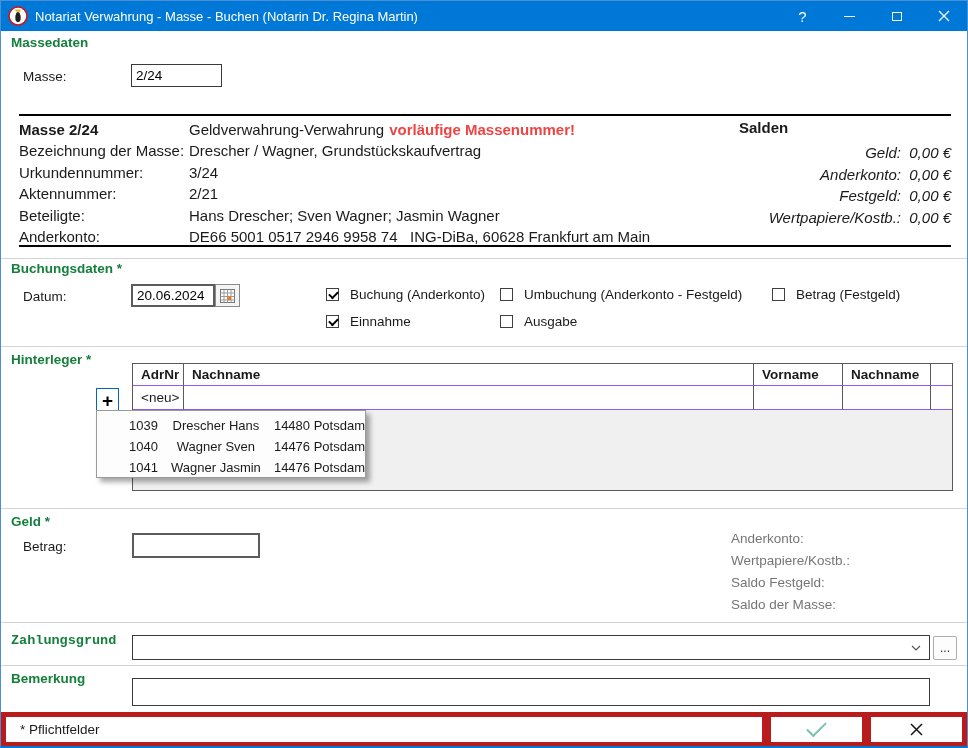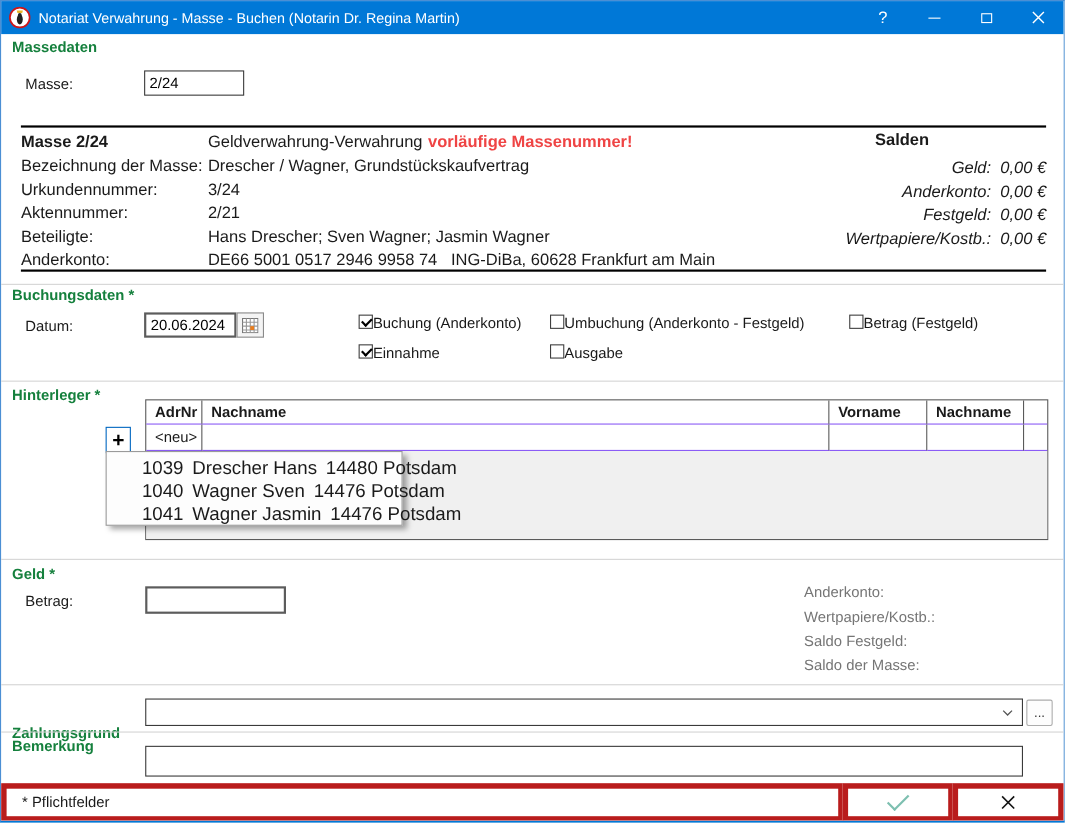--- a/index.html
+++ b/index.html
@@ -22,47 +22,47 @@
   .sep{position:absolute;left:0;right:0;height:1px;background:#d4d4d4;}
   
   .info-panel{position:absolute;left:18px;top:113px;width:932px;height:129px;
     border-top:2px solid #000;border-bottom:2px solid #000;font-size:15px;}
   .info-row{position:absolute;left:0;height:21px;display:flex;align-items:center;white-space:nowrap;}
   .info-label{width:170px;flex:none;}
   .info-value{white-space:pre;}
   .bold{font-weight:bold;}
   .warn{color:#ef4444;font-weight:bold;margin-left:5px;}
   .salden{position:absolute;right:0;top:0;width:212px;height:129px;}
-  .salden-title{position:absolute;top:3px;left:0;width:162px;text-align:center;font-weight:bold;}
+  .salden-title{position:absolute;top:3px;left:0;width:162px;font-weight:bold;}
   .salden-row{position:absolute;right:0;height:21px;display:flex;align-items:flex-end;font-style:italic;}
   .s-label{width:162px;text-align:right;}
   .s-val{width:50px;text-align:right;}
   
-  .cb{position:absolute;display:flex;gap:0;font-size:13.5px;height:16px;white-space:nowrap;}
+  .cb{position:absolute;display:flex;align-items:center;gap:11px;font-size:13.5px;height:16px;white-space:nowrap;}
   .cb-box{width:13px;height:13px;box-sizing:border-box;border:1px solid #3f3f3f;background:#fff;position:relative;flex:none;}
   .cb-box.checked::after{content:"";position:absolute;left:1.5px;top:2px;width:7px;height:4px;
     border-left:2px solid #000;border-bottom:2px solid #000;transform:rotate(-45deg);}
   
   .cal-btn{position:absolute;left:214px;top:283px;width:25px;height:23px;box-sizing:border-box;
     border:1px solid #8a8a8a;background:#f4f4f4;display:flex;align-items:center;justify-content:center;}
   
   .htable{position:absolute;left:131px;top:362px;width:821px;height:128px;box-sizing:border-box;
     border:1px solid #5a5a5a;display:grid;grid-template-columns:51px 570px 89px 88px 1fr;
     grid-template-rows:22px 24px 1fr;background:#fff;font-size:13.5px;}
   .th,.td{border-right:1px solid #5a5a5a;border-bottom:1px solid #8b5cf6;display:flex;align-items:center;
     padding-left:8px;box-sizing:border-box;overflow:hidden;white-space:nowrap;}
   .th{font-weight:bold;}
   .nbr{border-right:none;}
   .tbody-fill{grid-column:1/-1;background:#f0f0f0;}
   .plus-btn{position:absolute;left:95px;top:387px;width:23px;height:24px;box-sizing:border-box;
     border:1px solid #0067c0;background:#fff;display:flex;align-items:center;justify-content:center;
     font-size:19px;font-weight:bold;color:#000;line-height:1;}
   .dropdown{position:absolute;left:95px;top:409px;width:270px;height:68px;box-sizing:border-box;
     background:#fdfdfd;border:1px solid #9a9a9a;box-shadow:4px 4px 5px rgba(0,0,0,.35);padding-top:4px;z-index:5;}
-  .dd-item{height:21px;display:flex;align-items:center;padding-left:32px;gap:8px;font-size:17px;white-space:nowrap;justify-content:space-between;}
+  .dd-item{height:21px;display:flex;align-items:center;padding-left:32px;gap:8px;font-size:13px;white-space:nowrap;justify-content:space-between;}
   
   .glabel{position:absolute;left:730px;color:#757575;font-size:13.5px;white-space:nowrap;}
   
   .combo{position:absolute;left:131px;top:634px;width:798px;height:25px;box-sizing:border-box;border:1px solid #3a3a3a;
     background:#fff;display:flex;align-items:center;}
   .combo-text{flex:1;padding-left:5px;font-size:13.5px;}
   .chev{margin-right:8px;flex:none;}
   .dots-btn{position:absolute;left:932px;top:635px;width:24px;height:24px;box-sizing:border-box;border:1px solid #acacac;
     background:#fdfdfd;border-radius:2px;display:flex;align-items:center;justify-content:center;font-size:12px;color:#333;}
   
@@ -230,21 +230,21 @@
   <div class="sec-title" style="left:10px;top:513px;">Geld *</div>
   <div class="fld-label" style="left:22px;top:538px;">Betrag:</div>
   <input class="tinput" style="left: 131px; top: 532px; width: 128px; height: 25px; border-width: 2px; border-color: rgb(92, 92, 92);" value="">
   <div class="glabel" style="top:530px;">Anderkonto:</div>
   <div class="glabel" style="top:552px;">Wertpapiere/Kostb.:</div>
   <div class="glabel" style="top:574px;">Saldo Festgeld:</div>
   <div class="glabel" style="top:596px;">Saldo der Masse:</div>
 
   <div class="sep" style="top:621px;"></div>
 
-  <div class="sec-title" style="left:10px;top:658px;">Zahlungsgrund</div>
+  <div class="sec-title" style="left:10px;top:632px;font-family:Liberation Mono, monospace;">Zahlungsgrund</div>
   <div class="combo">
     <span class="combo-text"></span>
     <svg class="chev" width="10" height="6" viewBox="0 0 10 6">
         <path d="M1,1 L5,5 L9,1" stroke="#555" stroke-width="1.2" fill="none"></path>
       </svg>
   </div>
   <div class="dots-btn">
       <span>...</span>
     </div>
 

